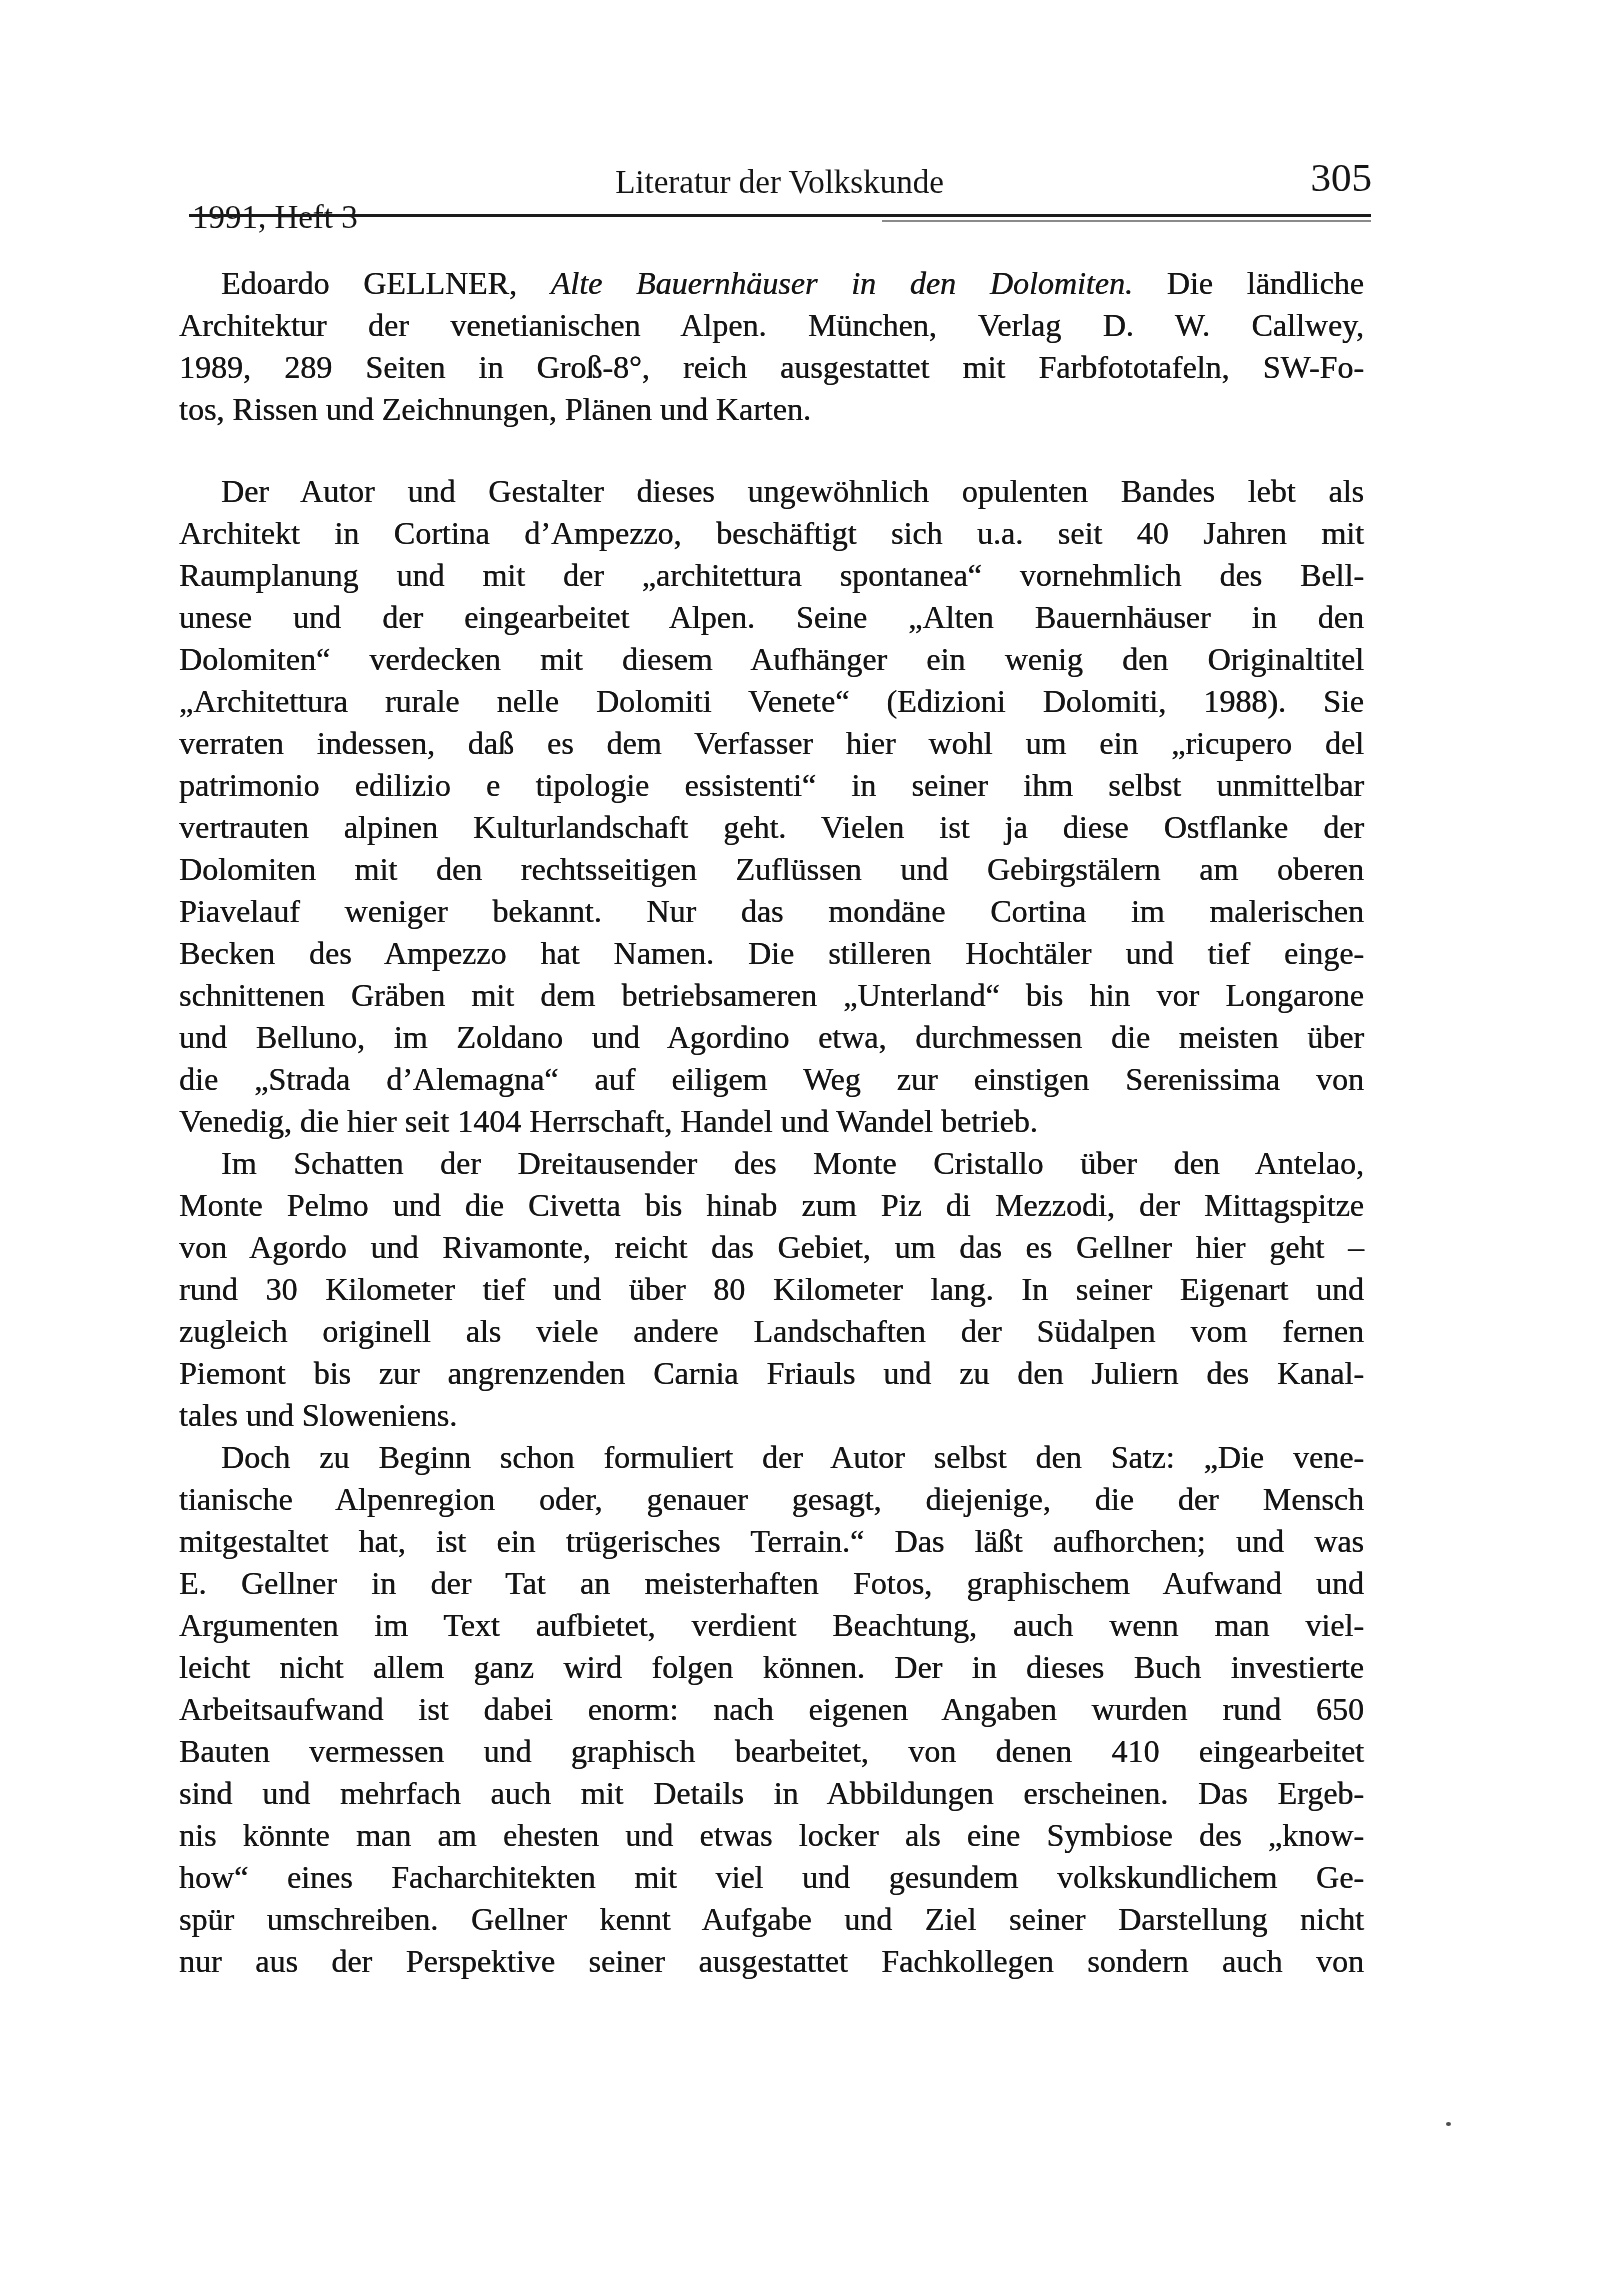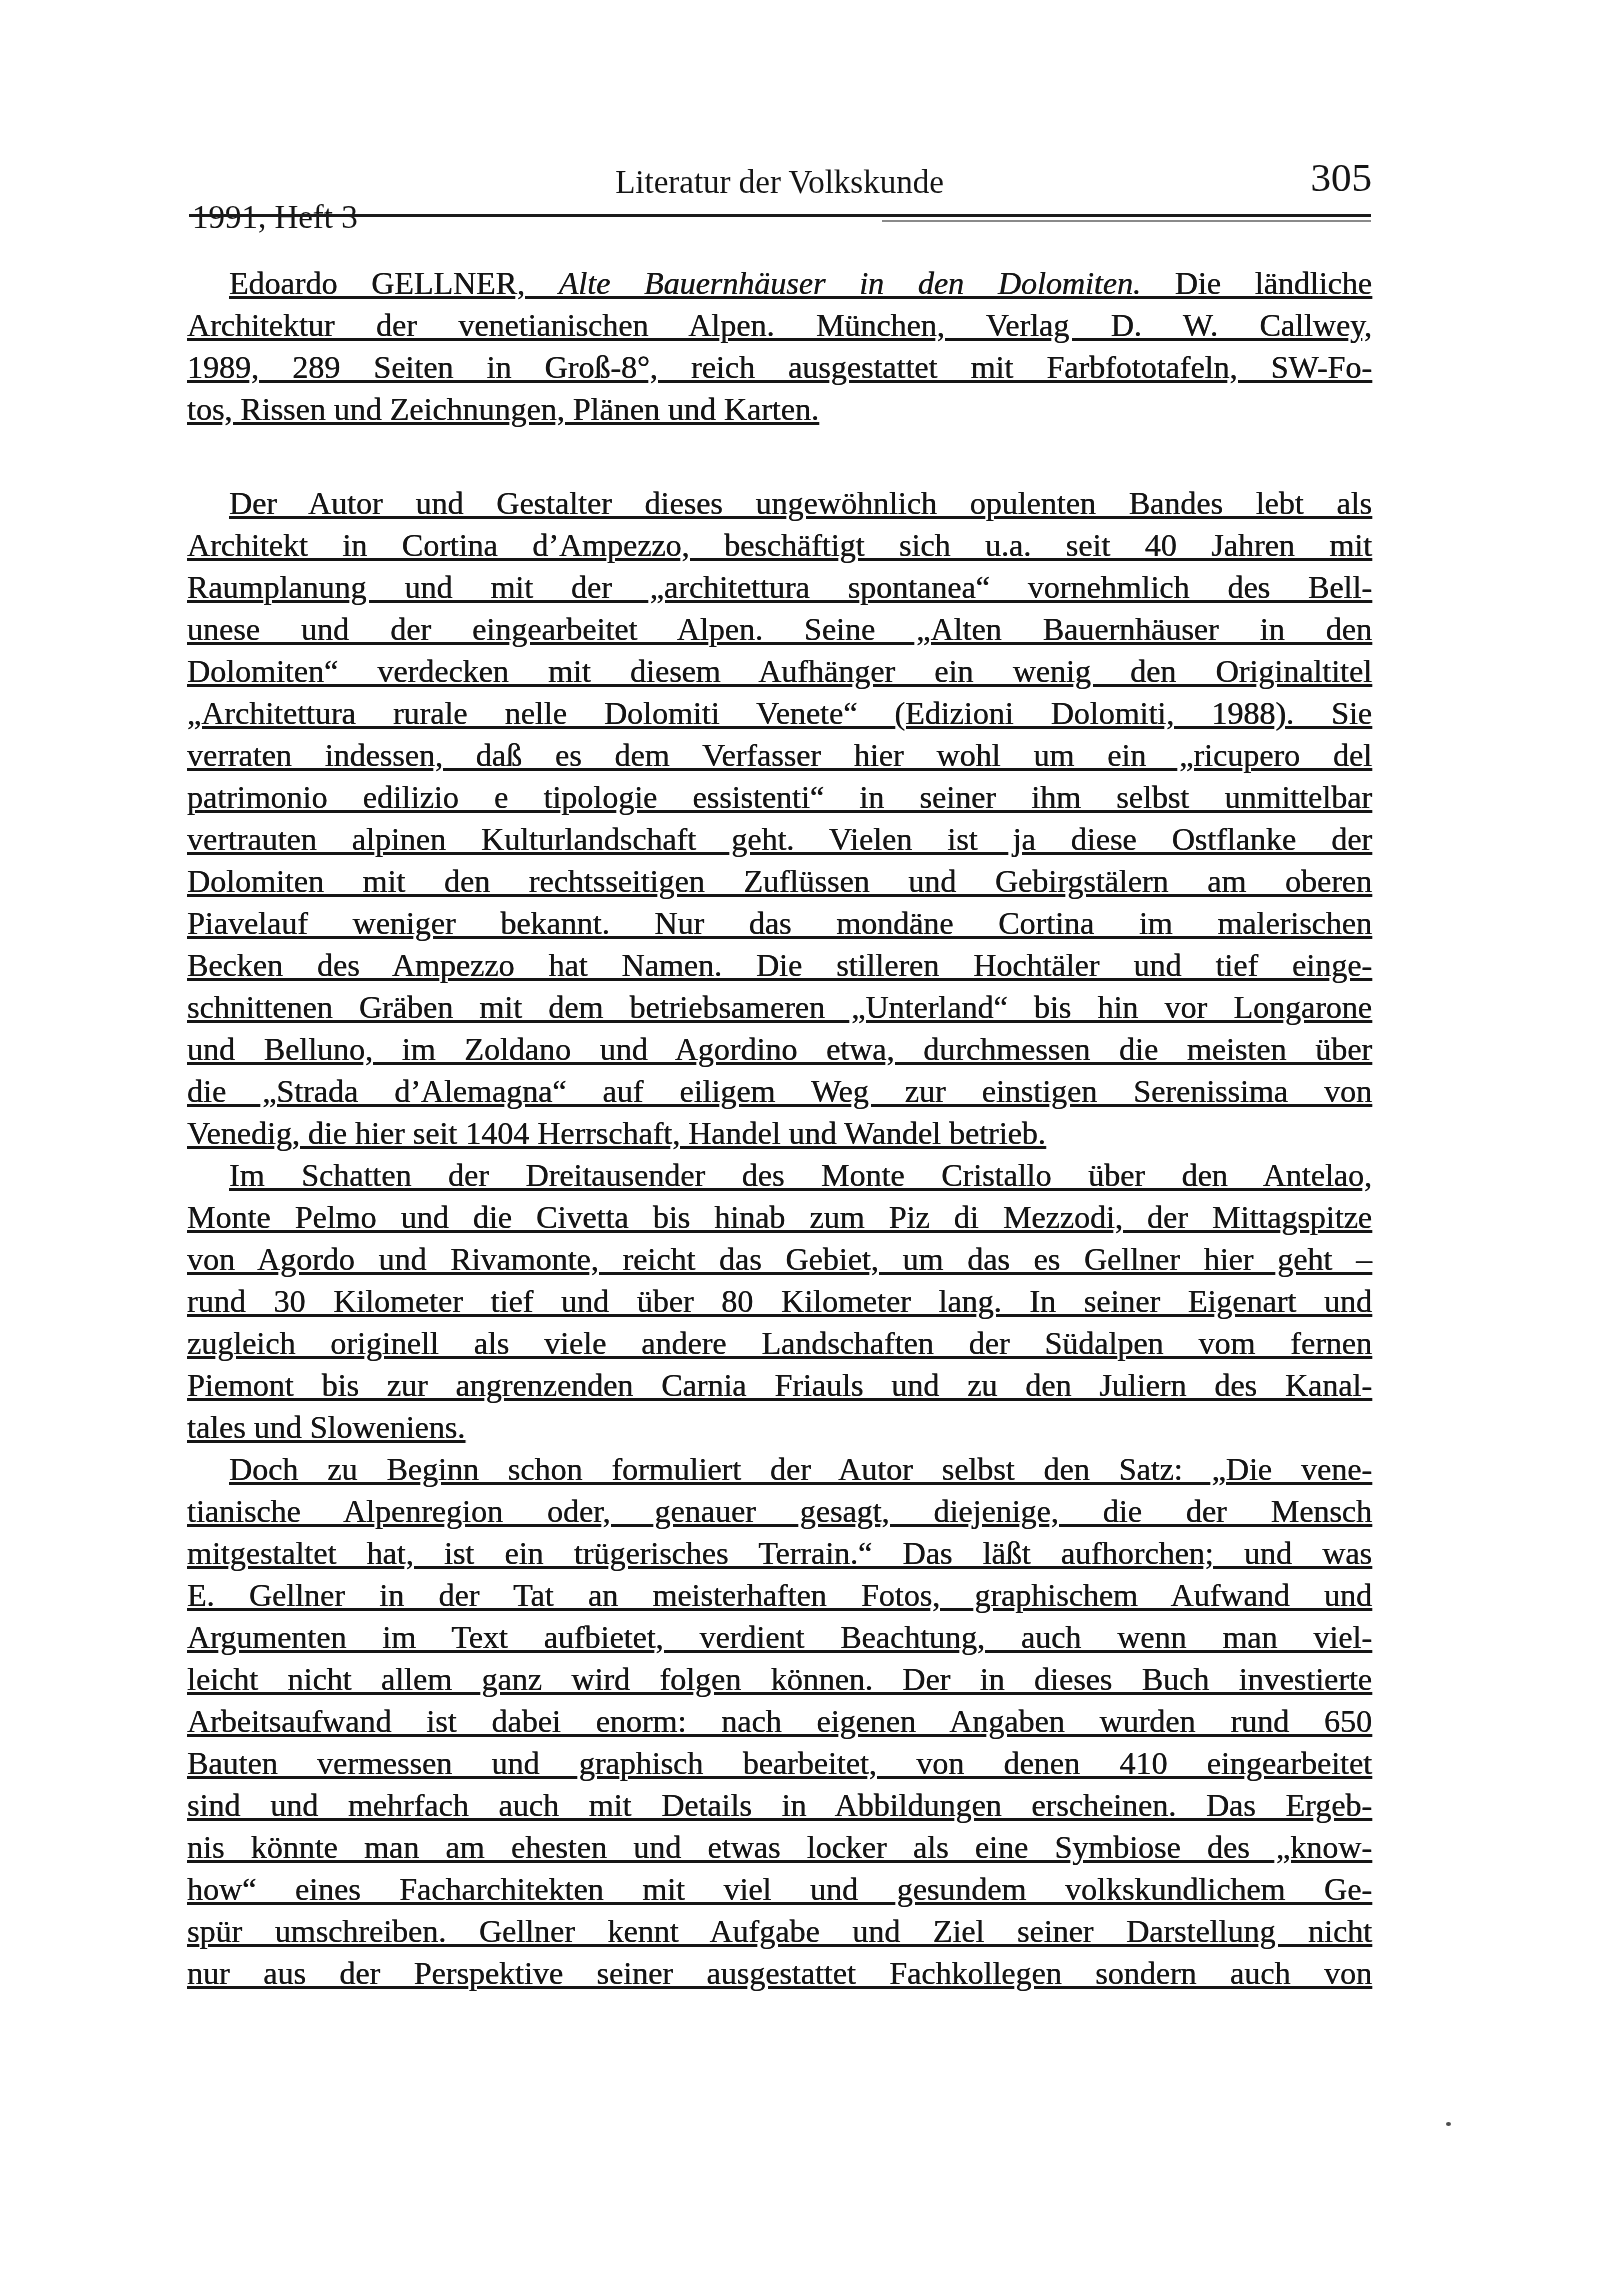--- a/index.html
+++ b/index.html
@@ -32,28 +32,27 @@
   }
   .header-rule-shadow {
     position: absolute;
     left: 882px; top: 220px;
     width: 489px; height: 1.6px;
     background: #8a8a8a;
   }
   
   .text-block {
     position: absolute;
-    left: 187px; top: 262px; width: 1185px;
+    left: 179px; top: 262px; width: 1185px;
     font-size: 32px;
     line-height: 42px;
     text-shadow: 0.3px 0 0 currentColor; 
-    text-decoration: underline;
   }
   .paragraph { }
-  .paragraph.space-before { margin-top: 52px; }
+  .paragraph.space-before { margin-top: 40px; }
   .line {
     text-align: justify;
     -moz-text-align-last: justify;
     text-align-last: justify;
     white-space: normal;
   }
   .line.flush-left {
     -moz-text-align-last: left;
     text-align-last: left;
   }

